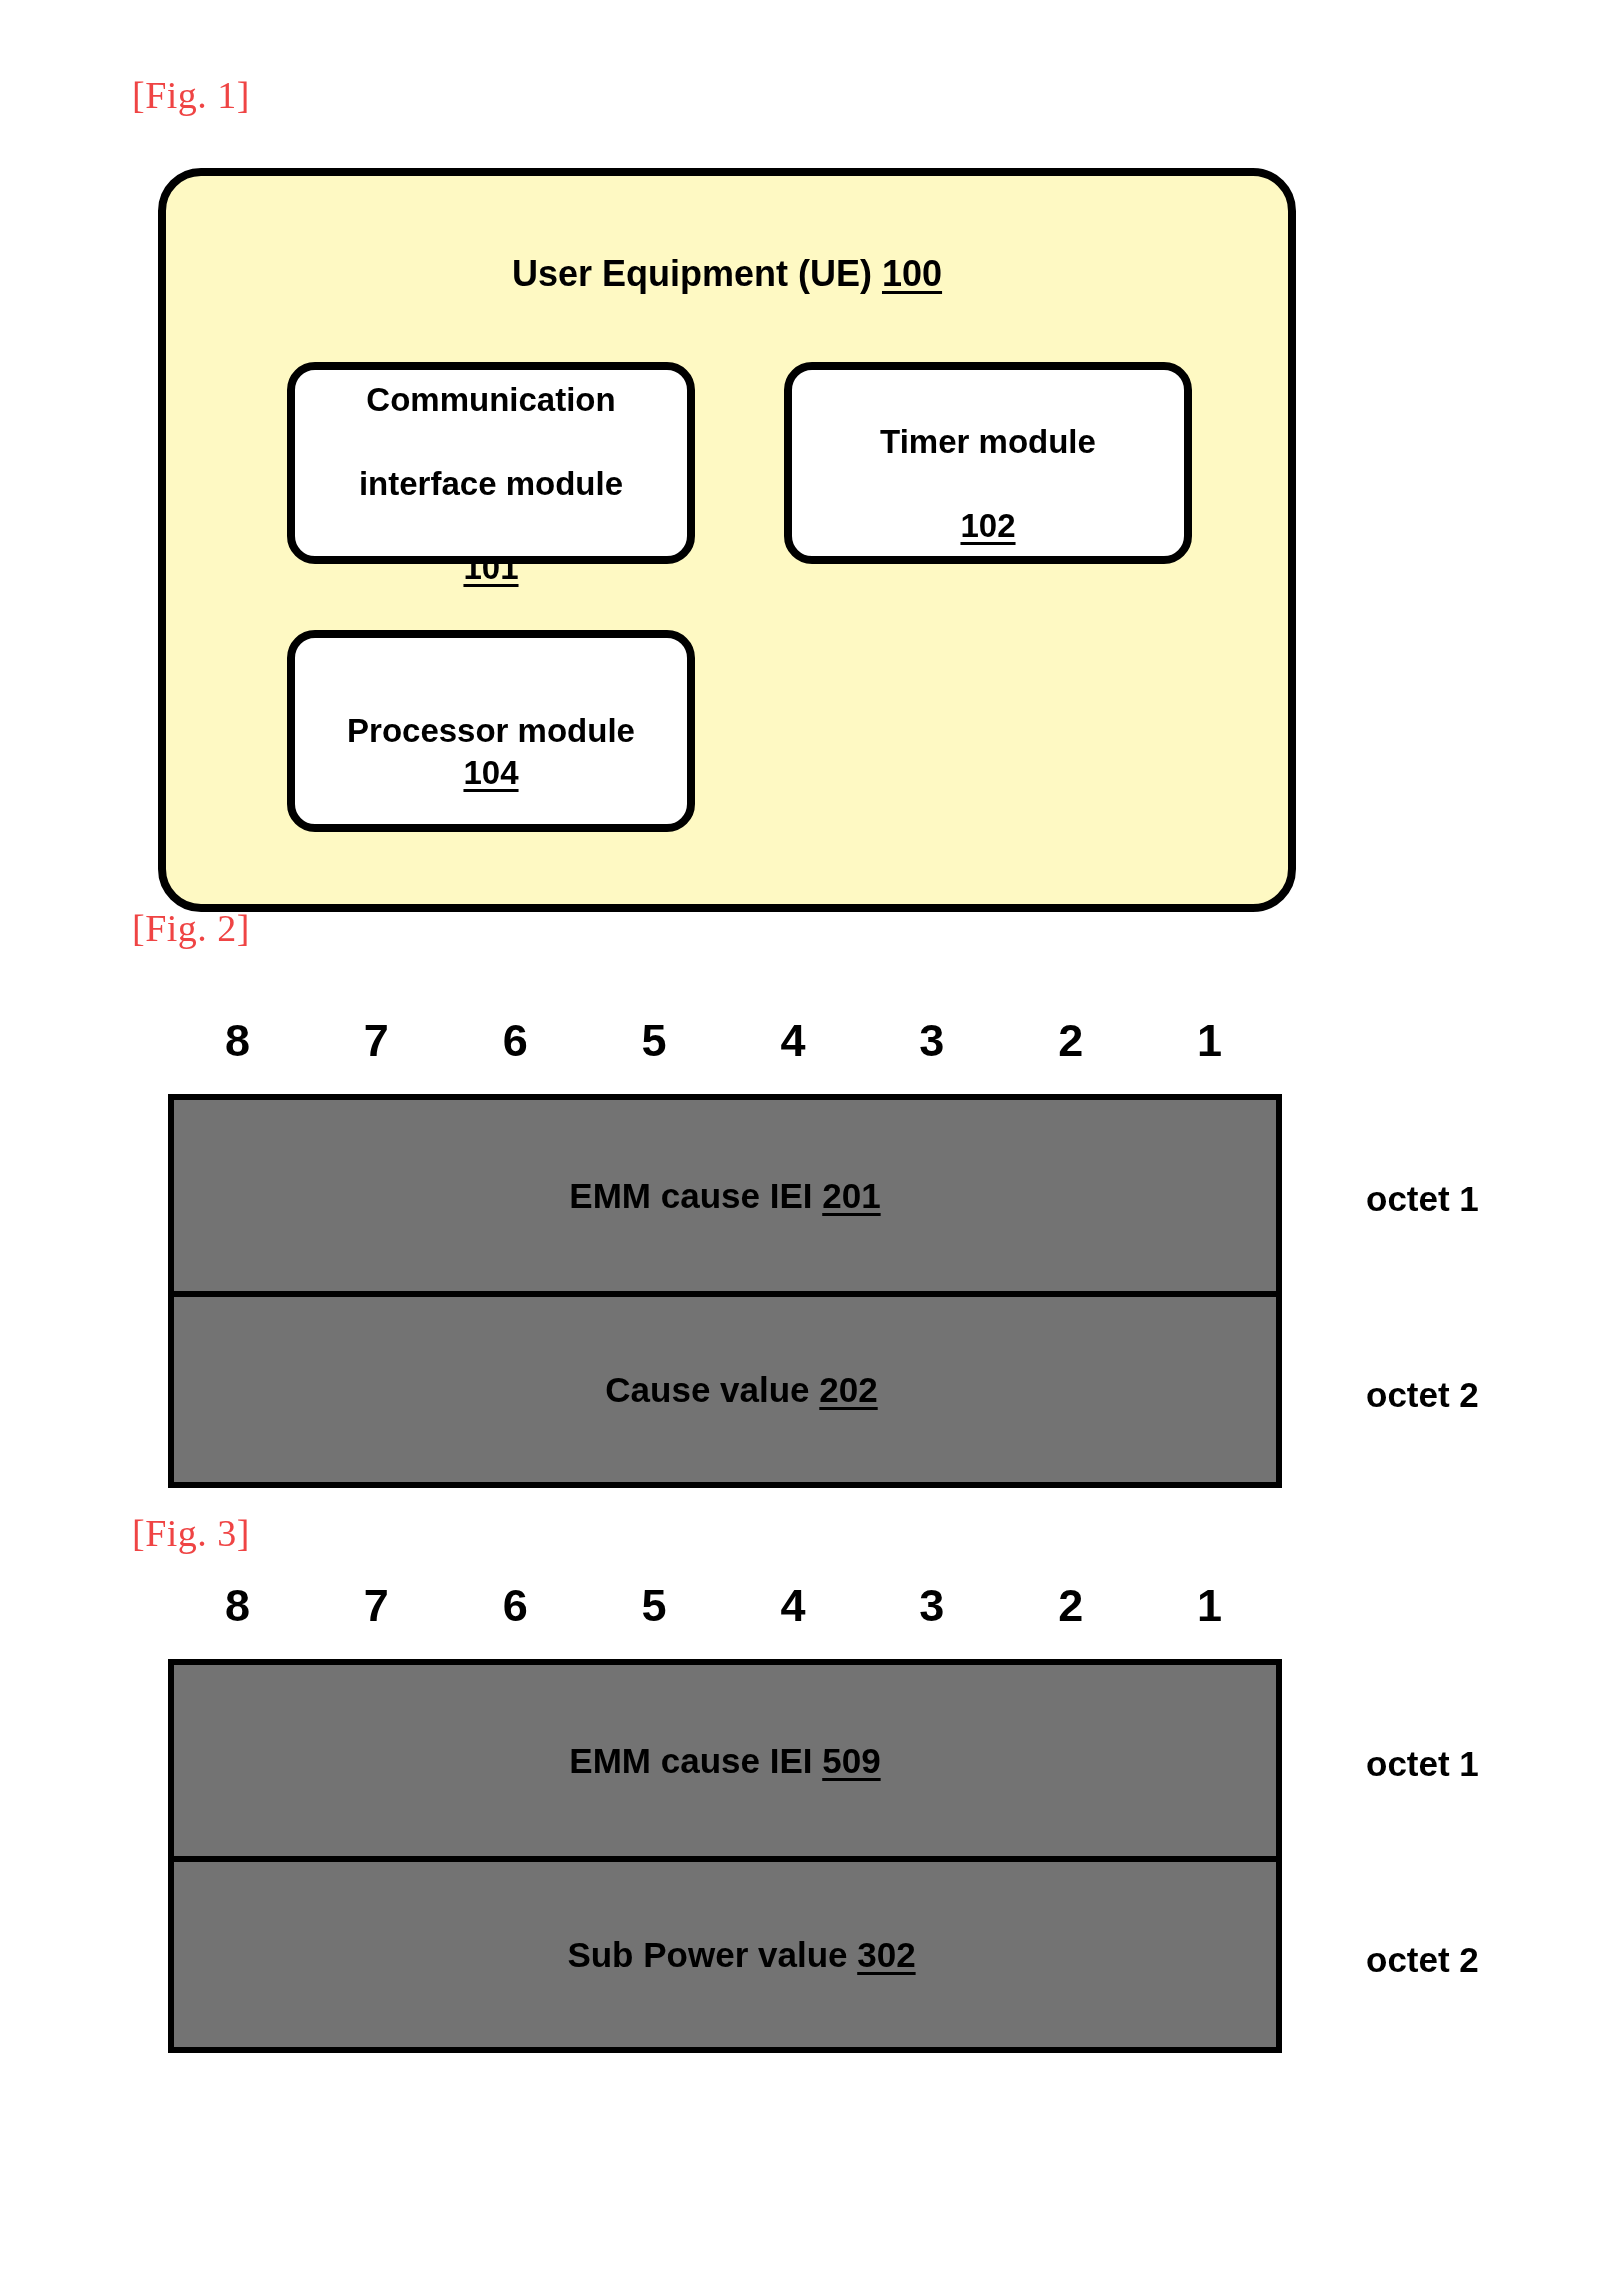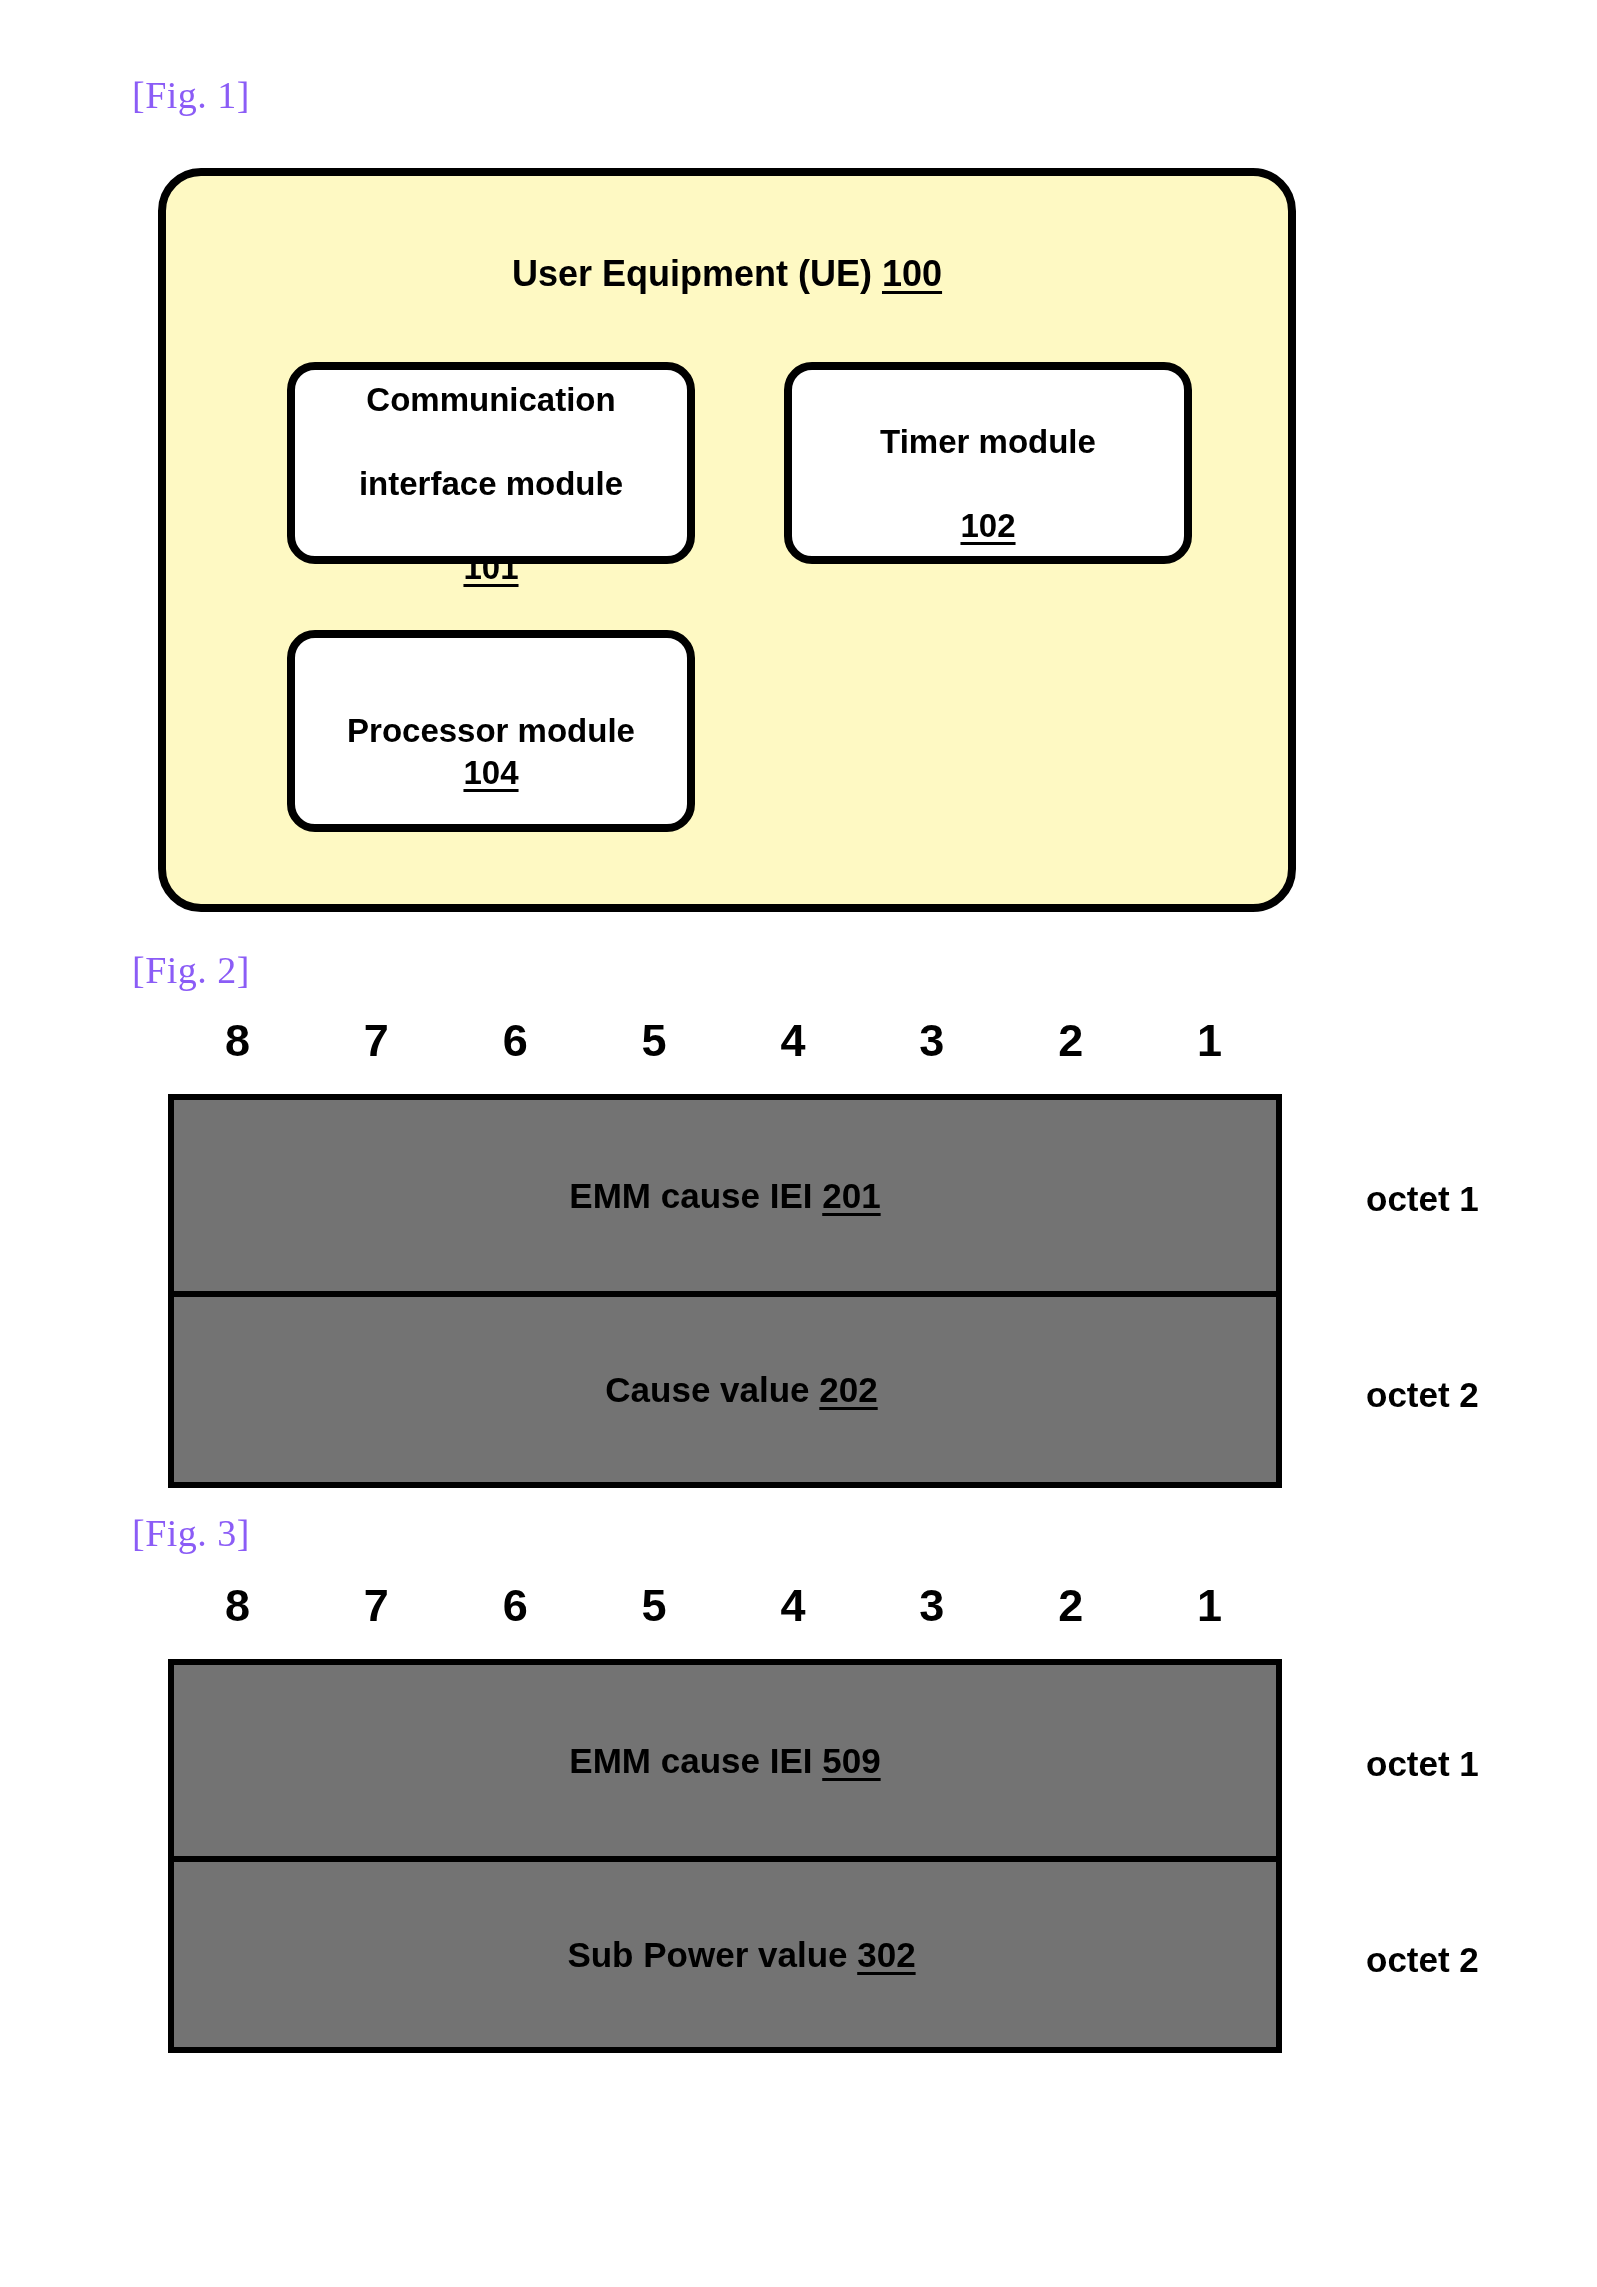--- a/index.html
+++ b/index.html
@@ -15,21 +15,21 @@
     color: #000000;
     overflow: hidden;
   }
 
   
   .fig-label {
     position: absolute;
     font-family: "Liberation Serif", serif;
     font-size: 38px;
     font-weight: 400;
-    color: #8b5cf6;
+    color: #ef4444;
     white-space: nowrap;
     letter-spacing: 0.5px;
   }
 
   
   .ue-box {
     position: absolute;
     left: 158px;
     top: 168px;
     width: 1138px;
@@ -159,21 +159,21 @@
 
     <div class="module-box">
       <div class="module-label">
         <span>Processor module </span><span class="u">104</span>
       </div>
     </div>
 
   </div>
 </div>
 
-<div class="fig-label" style="left:132px; top:948px;">[Fig. 2]</div>
+<div class="fig-label" style="left:132px; top:906px;">[Fig. 2]</div>
 
 <div class="bit-row" style="left:168px; top:1015px; width:1111px;">
   <span>8</span>
   <span>7</span>
   <span>6</span>
   <span>5</span>
   <span>4</span>
   <span>3</span>
   <span>2</span>
   <span>1</span>

